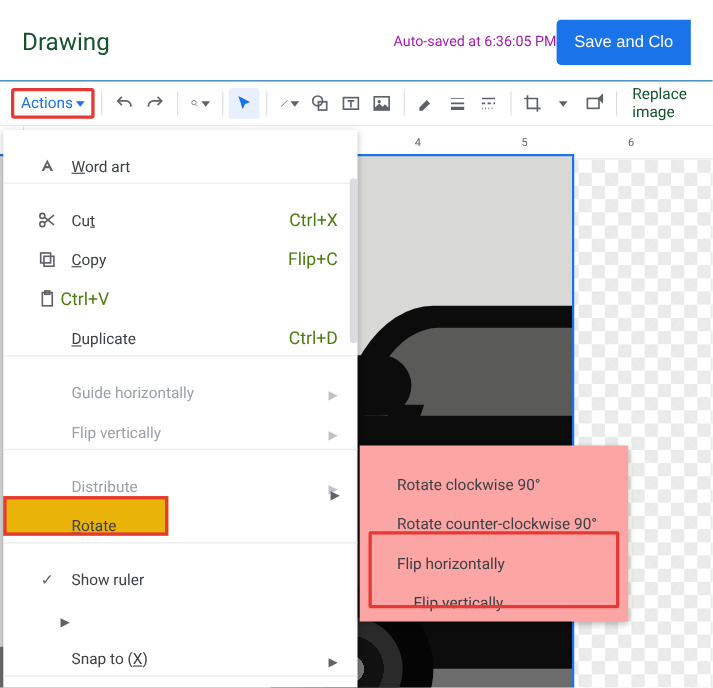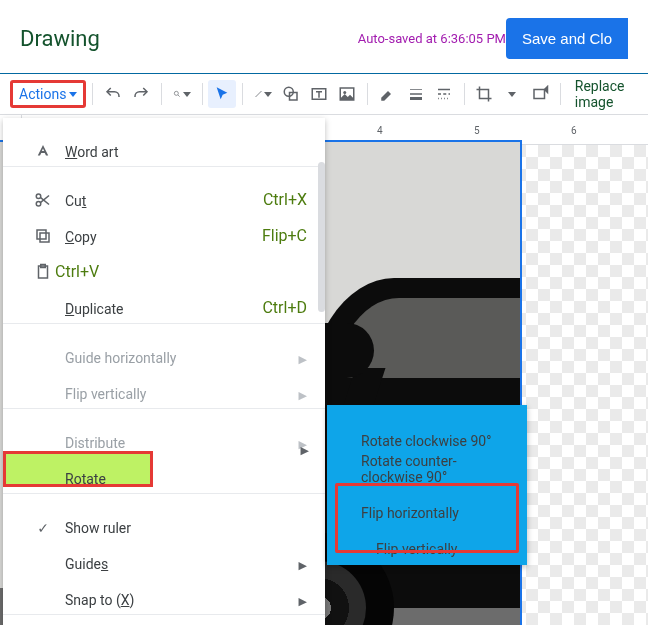--- a/index.html
+++ b/index.html
@@ -35,30 +35,30 @@
     background-color:#fff}
   .sel-img{position:absolute;left:-30px;top:-5px;width:530px;height:540px;border:2px solid #1a73e8;background:#d8d8d6;overflow:hidden}
   .handle{position:absolute;width:8px;height:8px;background:#1a73e8;border:1px solid #fff}
   .h-t{left:50%;top:-5px;margin-left:-4px}
   .h-r{right:-5px;top:50%;margin-top:-4px}
   
   .menu{position:absolute;top:3px;left:3px;width:322px;background:#fff;box-shadow:0 2px 6px rgba(0,0,0,0.25);padding:6px 0 8px 0;z-index:10}
   .menu-scroll{position:absolute;right:0;top:44px;width:7px;height:150px;background:#dadce0;border-radius:4px}
   .menu-item{display:flex;align-items:flex-end;height:36px;padding:0 18px 0 28px;font-size:14px;color:#3c4043;cursor:pointer}
   .menu-item.disabled{color:#9aa0a6;cursor:default}
-  .menu-item.hover{background:#bef264}
+  .menu-item.hover{background:#eab308}
   .menu-icon{width:24px;display:flex;justify-content:center;color:#5f6368}
   .menu-item.disabled .menu-icon{color:#bbb}
   .menu-label{flex:1;margin-left:10px}
   .menu-short{color:#4d7c0f;font-size:16px}
   .menu-arrow{color:#5f6368;font-size:11px}
   .menu-item.disabled .menu-arrow,.menu-item.disabled .menu-short{color:#bdc1c6}
   .menu-sep{height:1px;background:#e8eaed;margin:6px 0}
   .hl-red{outline:3px solid #e53935;outline-offset:-3px}
-  .submenu{position:absolute;top:290px;left:327px;width:200px;background:#0ea5e9;box-shadow:0 2px 6px rgba(0,0,0,.28);padding:8px 0;z-index:11}
+  .submenu{position:absolute;top:290px;left:327px;width:244px;background:#fca5a5;box-shadow:0 2px 6px rgba(0,0,0,.28);padding:8px 0;z-index:11}
   .flip-hl{position:absolute;left:8px;right:8px;top:78px;height:70px;border:3px solid #e53935;border-radius:2px;pointer-events:none}
   
   .road{position:absolute;left:0;right:0;bottom:0;height:90px;background:#6c6c6c}
   .car-body{position:absolute;left:180px;bottom:70px;width:380px;height:230px;background:#0c0c0c;border-radius:60px 10px 10px 10px / 70px 10px 10px 10px}
   .car-roof{position:absolute;left:310px;bottom:260px;width:280px;height:140px;background:#0c0c0c;border-radius:90px 0 0 0/140px 0 0 0}
   .window{position:absolute;left:335px;bottom:265px;width:250px;height:115px;background:#5a5a58;border-radius:70px 0 0 0/110px 0 0 0}
   .mirror{position:absolute;left:300px;bottom:300px;width:80px;height:55px;background:#0c0c0c;border-radius:40px 40px 40px 10px}
   .mirror-stem{position:absolute;left:355px;bottom:270px;width:30px;height:40px;background:#0c0c0c;transform:skewX(-18deg)}
   .wheel{position:absolute;left:250px;bottom:-5px;width:150px;height:150px;background:#050505;border-radius:50%}
   .wheel::after{content:"";position:absolute;left:28px;top:28px;width:94px;height:94px;border-radius:50%;background:radial-gradient(circle,#777 0 18%,#111 18% 45%,#2a2a2a 45% 100%)}
@@ -270,21 +270,20 @@
 
     <span class="menu-arrow" style="position:absolute;right:16px;top:326px;font-size:11px;color:#5f6368">▶</span>
     <div class="menu-sep"></div>
 
     <div class="menu-item">
       <span class="menu-icon">✓</span>
       <span class="menu-label">Show ruler</span>
     </div>
     <div class="menu-item">
       <span class="menu-icon"></span>
-      <span class="menu-label">Guide<span class="underline">s</span></span>
       <span class="menu-arrow">▶</span>
     </div>
     <div class="menu-item">
       <span class="menu-icon"></span>
       <span class="menu-label"><span>Snap to (</span><span class="underline">X</span><span>)</span></span>
       <span class="menu-arrow">▶</span>
     </div>
     <div class="menu-sep"></div>
 
     <div class="menu-item disabled">

